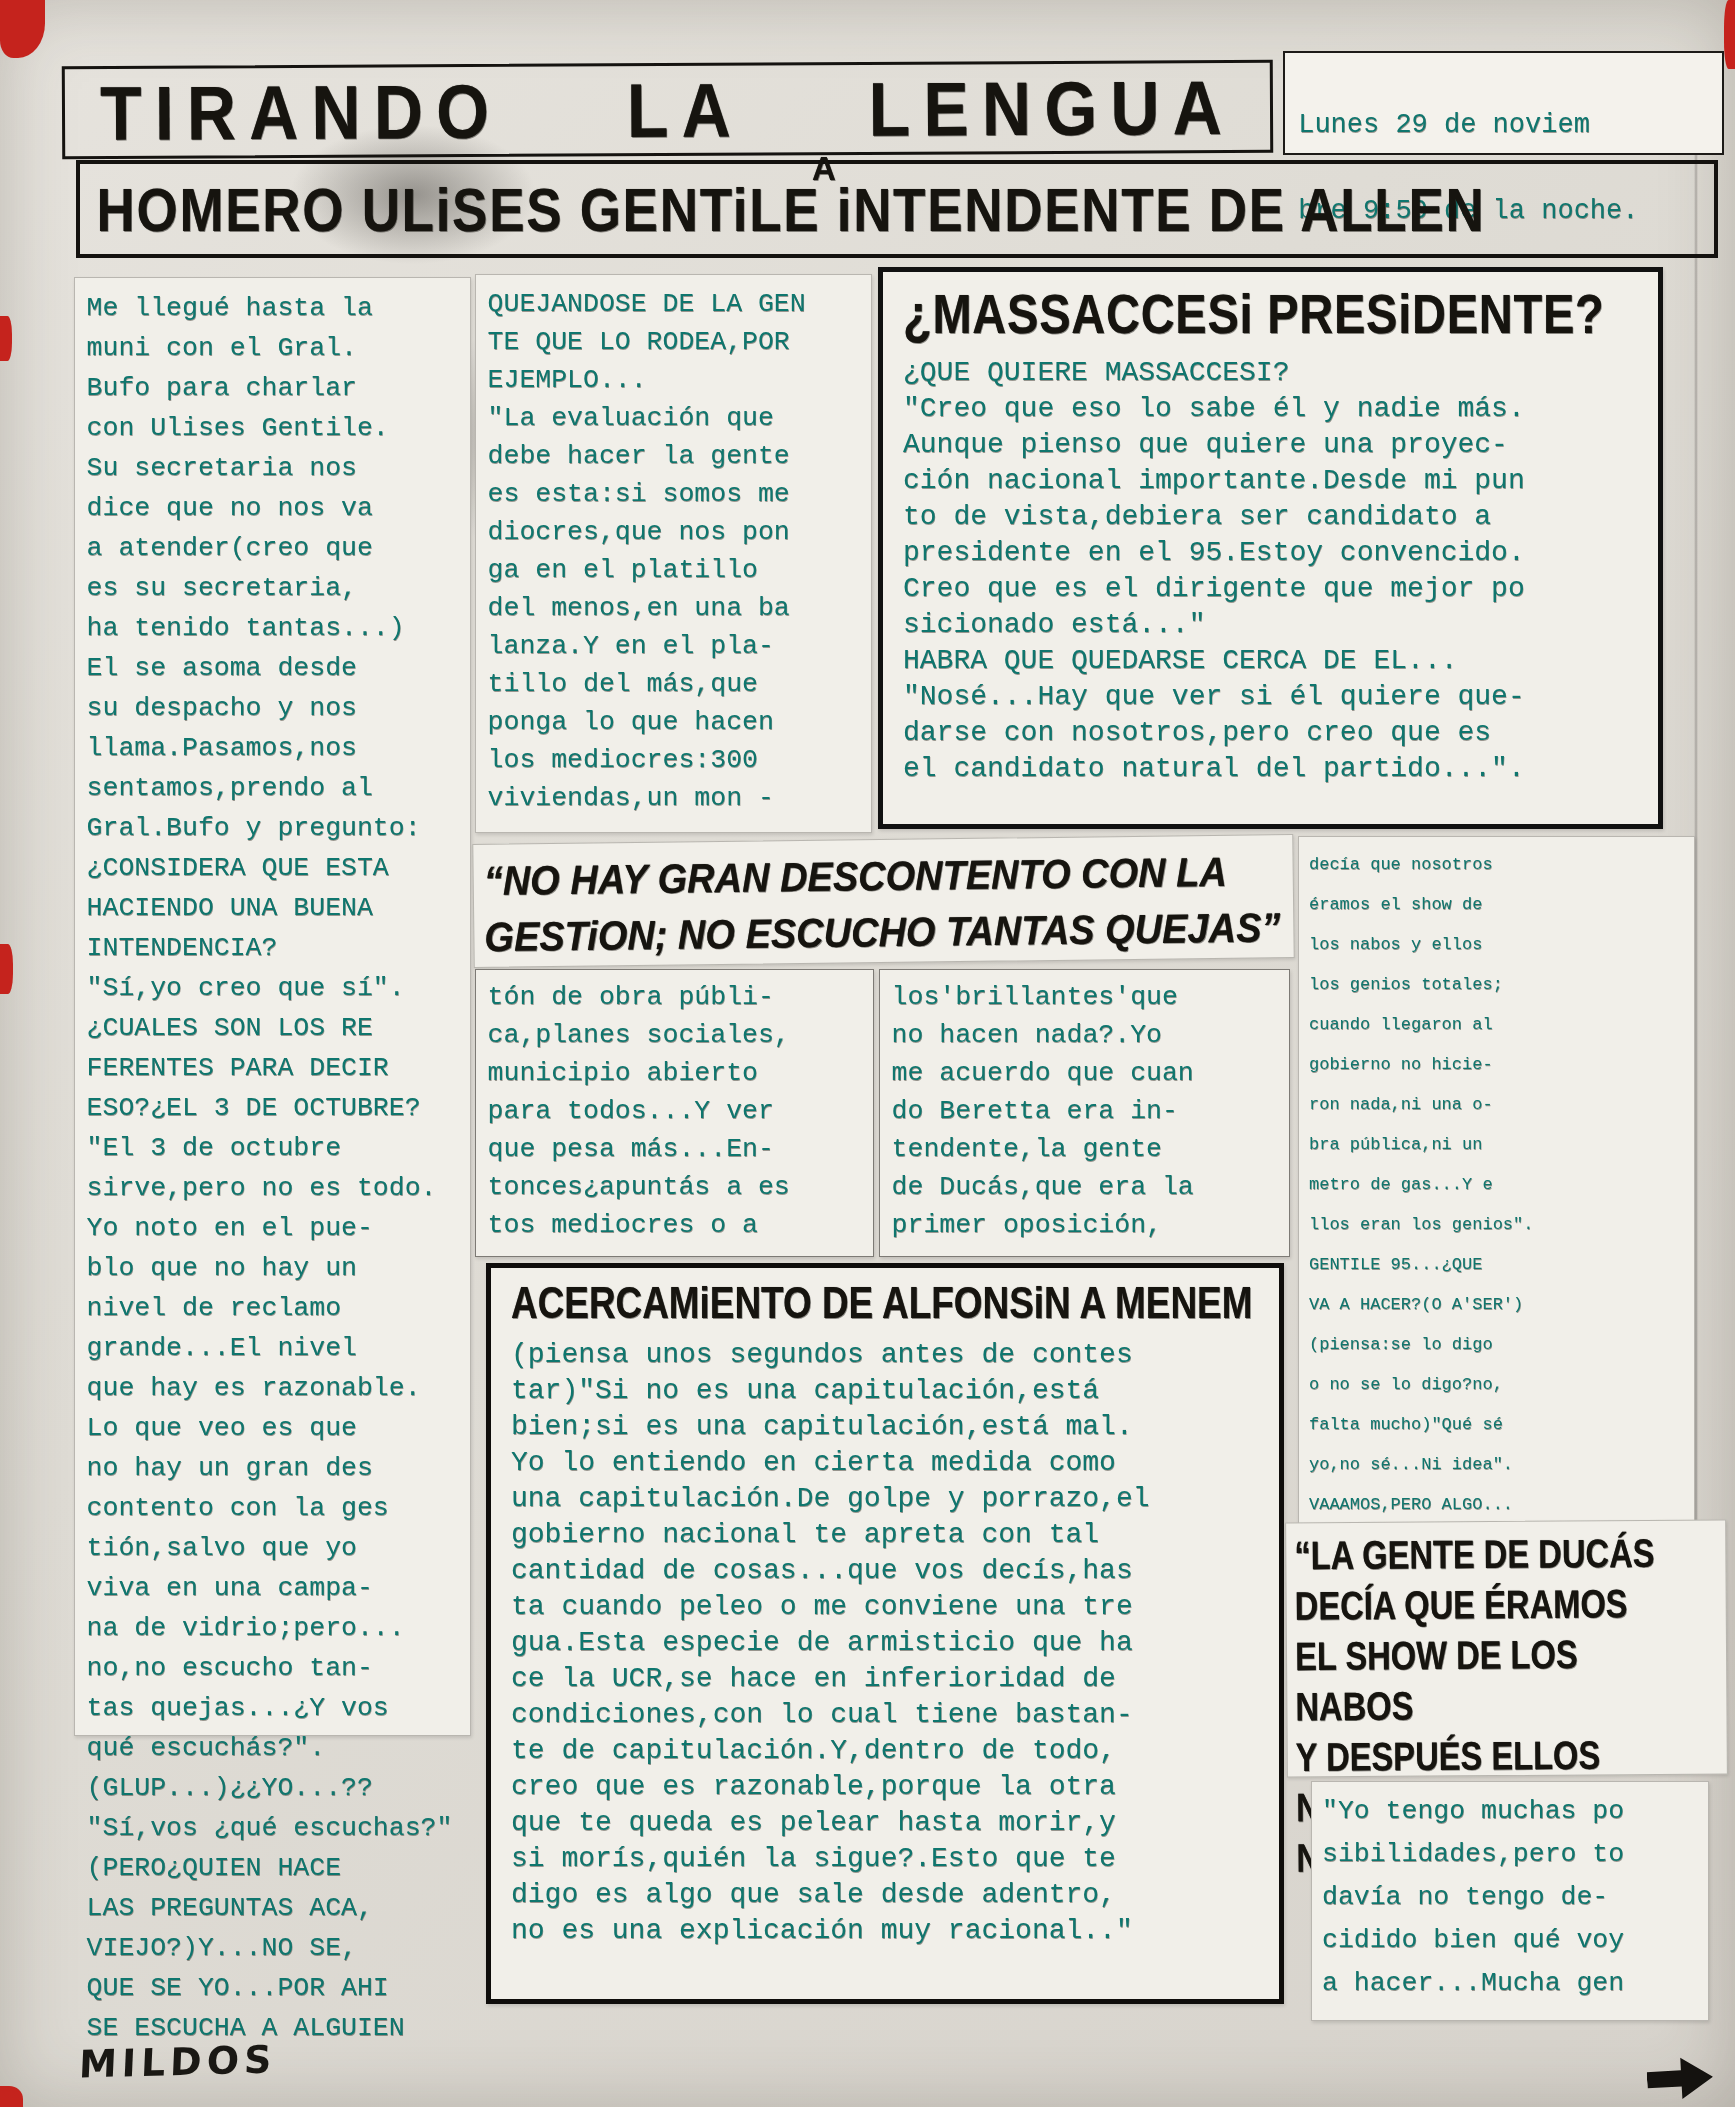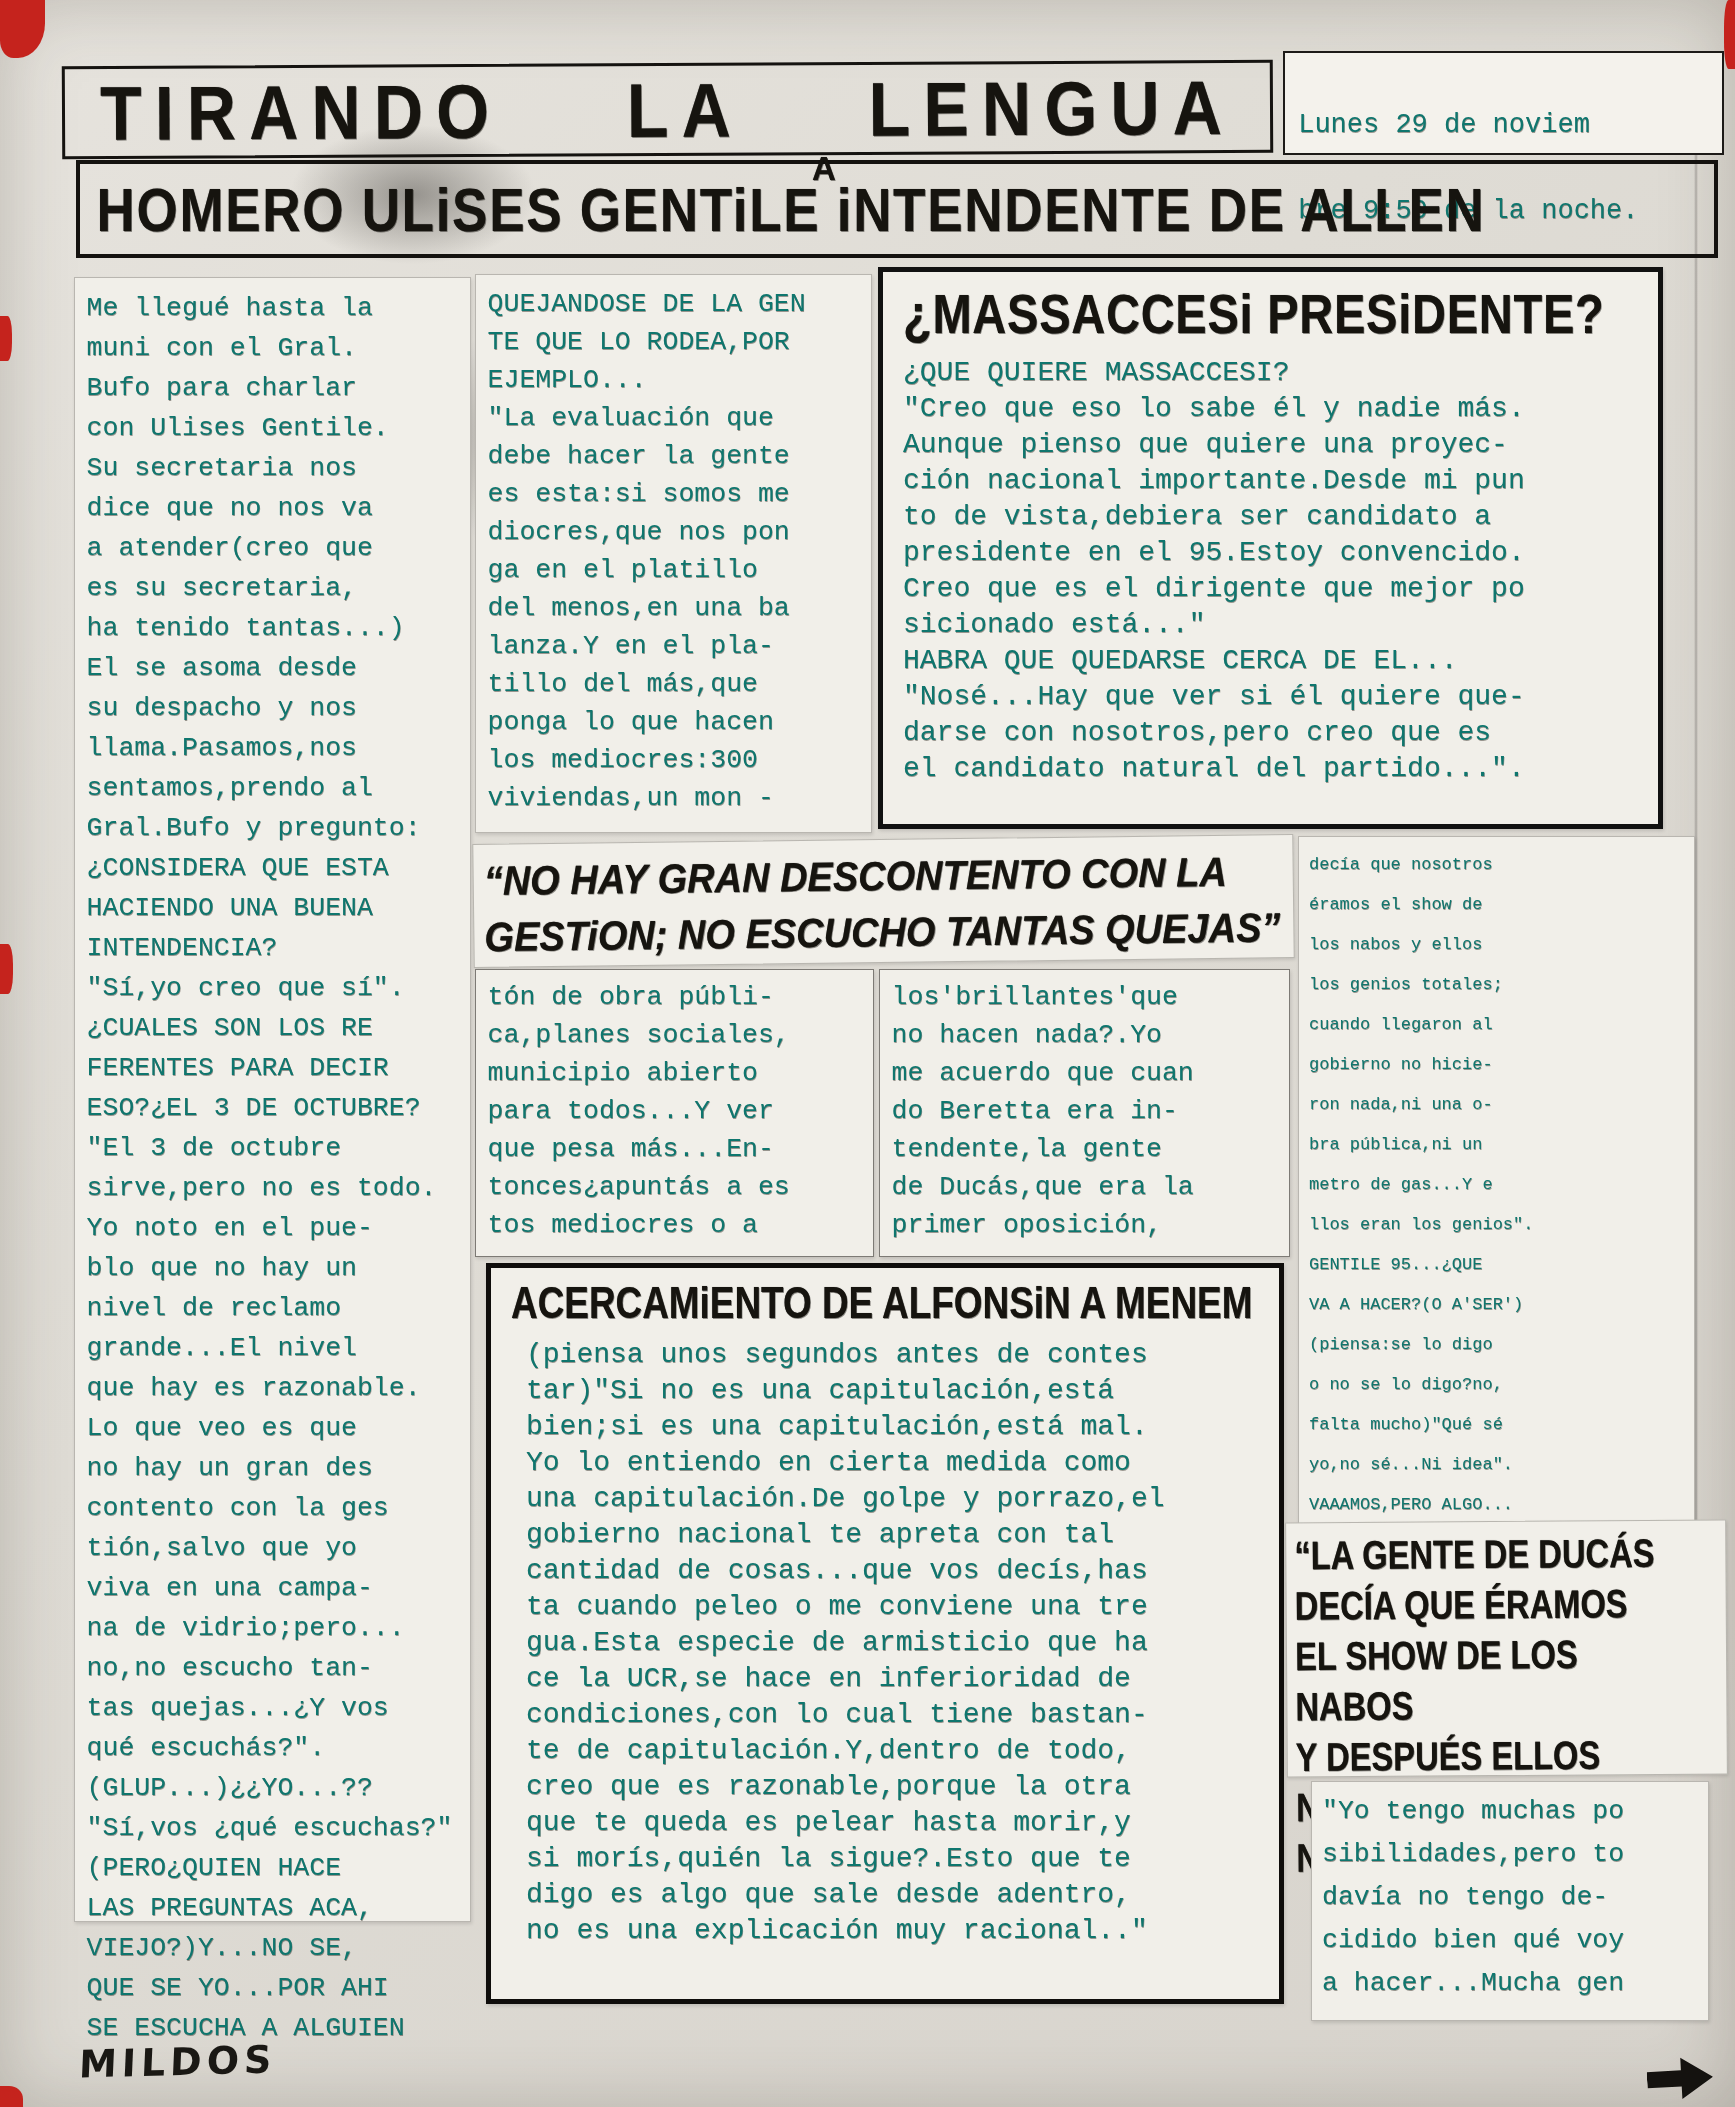--- a/index.html
+++ b/index.html
@@ -24,34 +24,34 @@
   
   .date-box{position:absolute;left:1283px;top:51px;width:441px;height:104px;
     border:2.5px solid #1d1b18;background:#f4f2ec;box-sizing:border-box;
     padding:8.3px 0 0 13.2px;font-size:27px;line-height:43px;}
   
   .headline-box{position:absolute;left:76px;top:160px;width:1642px;height:98px;
     border:4.1px solid #14120f;box-sizing:border-box;display:flex;align-items:center;
     padding-left:16.5px;}
   .headline-box span{font-size:53px;letter-spacing:1.7px;transform:scaleY(1.15);transform-origin:left center;white-space:nowrap;}
   
-  .col1{left:74px;top:277px;width:397px;height:1645px;padding:10px 11.6px;box-sizing:border-box;font-size:26.5px;line-height:40px;}
+  .col1{left:74px;top:277px;width:397px;height:1459px;padding:10px 11.6px;box-sizing:border-box;font-size:26.5px;line-height:40px;}
   .col2{left:475px;top:274px;width:397px;height:559px;padding:10px 11.6px;box-sizing:border-box;font-size:26.5px;line-height:38px;}
   .massaccesi{left:878px;top:267px;width:785px;height:562px;border:5px solid #111;box-sizing:border-box;padding:8.3px 20px;}
   .massaccesi .h{font-size:50px;letter-spacing:0.8px;transform:scaleX(.94) scaleY(1.12);transform-origin:left center;white-space:nowrap;margin:5px 0 11.6px 0;}
   .massaccesi .b{font-size:28px;line-height:36px;}
   .gestion{left:473px;top:839px;width:821px;height:124px;box-sizing:border-box;padding:8.3px 10px;
     transform:rotate(-.7deg);}
   .gestion .h{font-size:38px;line-height:52px;transform:scaleY(1.08);transform-origin:left top;white-space:pre-line;font-style:italic;}
   .colA{left:475px;top:969px;width:399px;height:288px;padding:8.3px 11.6px;box-sizing:border-box;font-size:26.5px;line-height:38px;border:1.7px solid rgba(30,26,22,.55);}
   .colB{left:879px;top:969px;width:411px;height:288px;padding:8.3px 11.6px;box-sizing:border-box;font-size:26.5px;line-height:38px;border:1.7px solid rgba(30,26,22,.55);}
   .col4{left:1298px;top:836px;width:397px;height:699px;padding:8.3px 10px;box-sizing:border-box;font-size:17px;line-height:40px;}
   .alfonsin{left:486px;top:1263px;width:798px;height:741px;border:5.8px solid #0f0d0b;box-sizing:border-box;padding:8.3px 20px;}
   .alfonsin .h{font-size:41px;transform:scaleX(.9) scaleY(1.1);transform-origin:left center;white-space:nowrap;margin:3.3px 0 10px 0;}
-  .alfonsin .b{font-size:28px;line-height:36px;margin-left:15px;}
+  .alfonsin .b{font-size:28px;line-height:36px;}
   .ducas{left:1286px;top:1521px;width:441px;height:255px;box-sizing:border-box;padding:6.6px 8.3px;transform:rotate(-.4deg);}
   .ducas .h{font-size:38px;line-height:48px;transform:scaleX(.86) scaleY(1.05);transform-origin:left top;white-space:pre-line;}
   .col5{left:1311px;top:1781px;width:398px;height:240px;padding:8.3px 10px;box-sizing:border-box;font-size:26.5px;line-height:43px;}
   .signature{position:absolute;left:79px;top:2040px;font-family:"DejaVu Sans",sans-serif;
     font-weight:bold;font-size:38px;letter-spacing:5px;color:#1a1814;transform:rotate(-1.5deg) skewX(-4deg);}
   .arrow{position:absolute;left:1647px;top:2056px;width:66px;height:45px;background:#14120f;
     clip-path:polygon(0 32%,52% 32%,52% 4%,100% 50%,52% 96%,52% 68%,0 68%);transform:rotate(-3deg);}
   
   .redmark{position:absolute;background:#c5231d;}
   .rm-tl{left:0;top:0;width:45px;height:58px;border-radius:0 0 60% 30%;}

